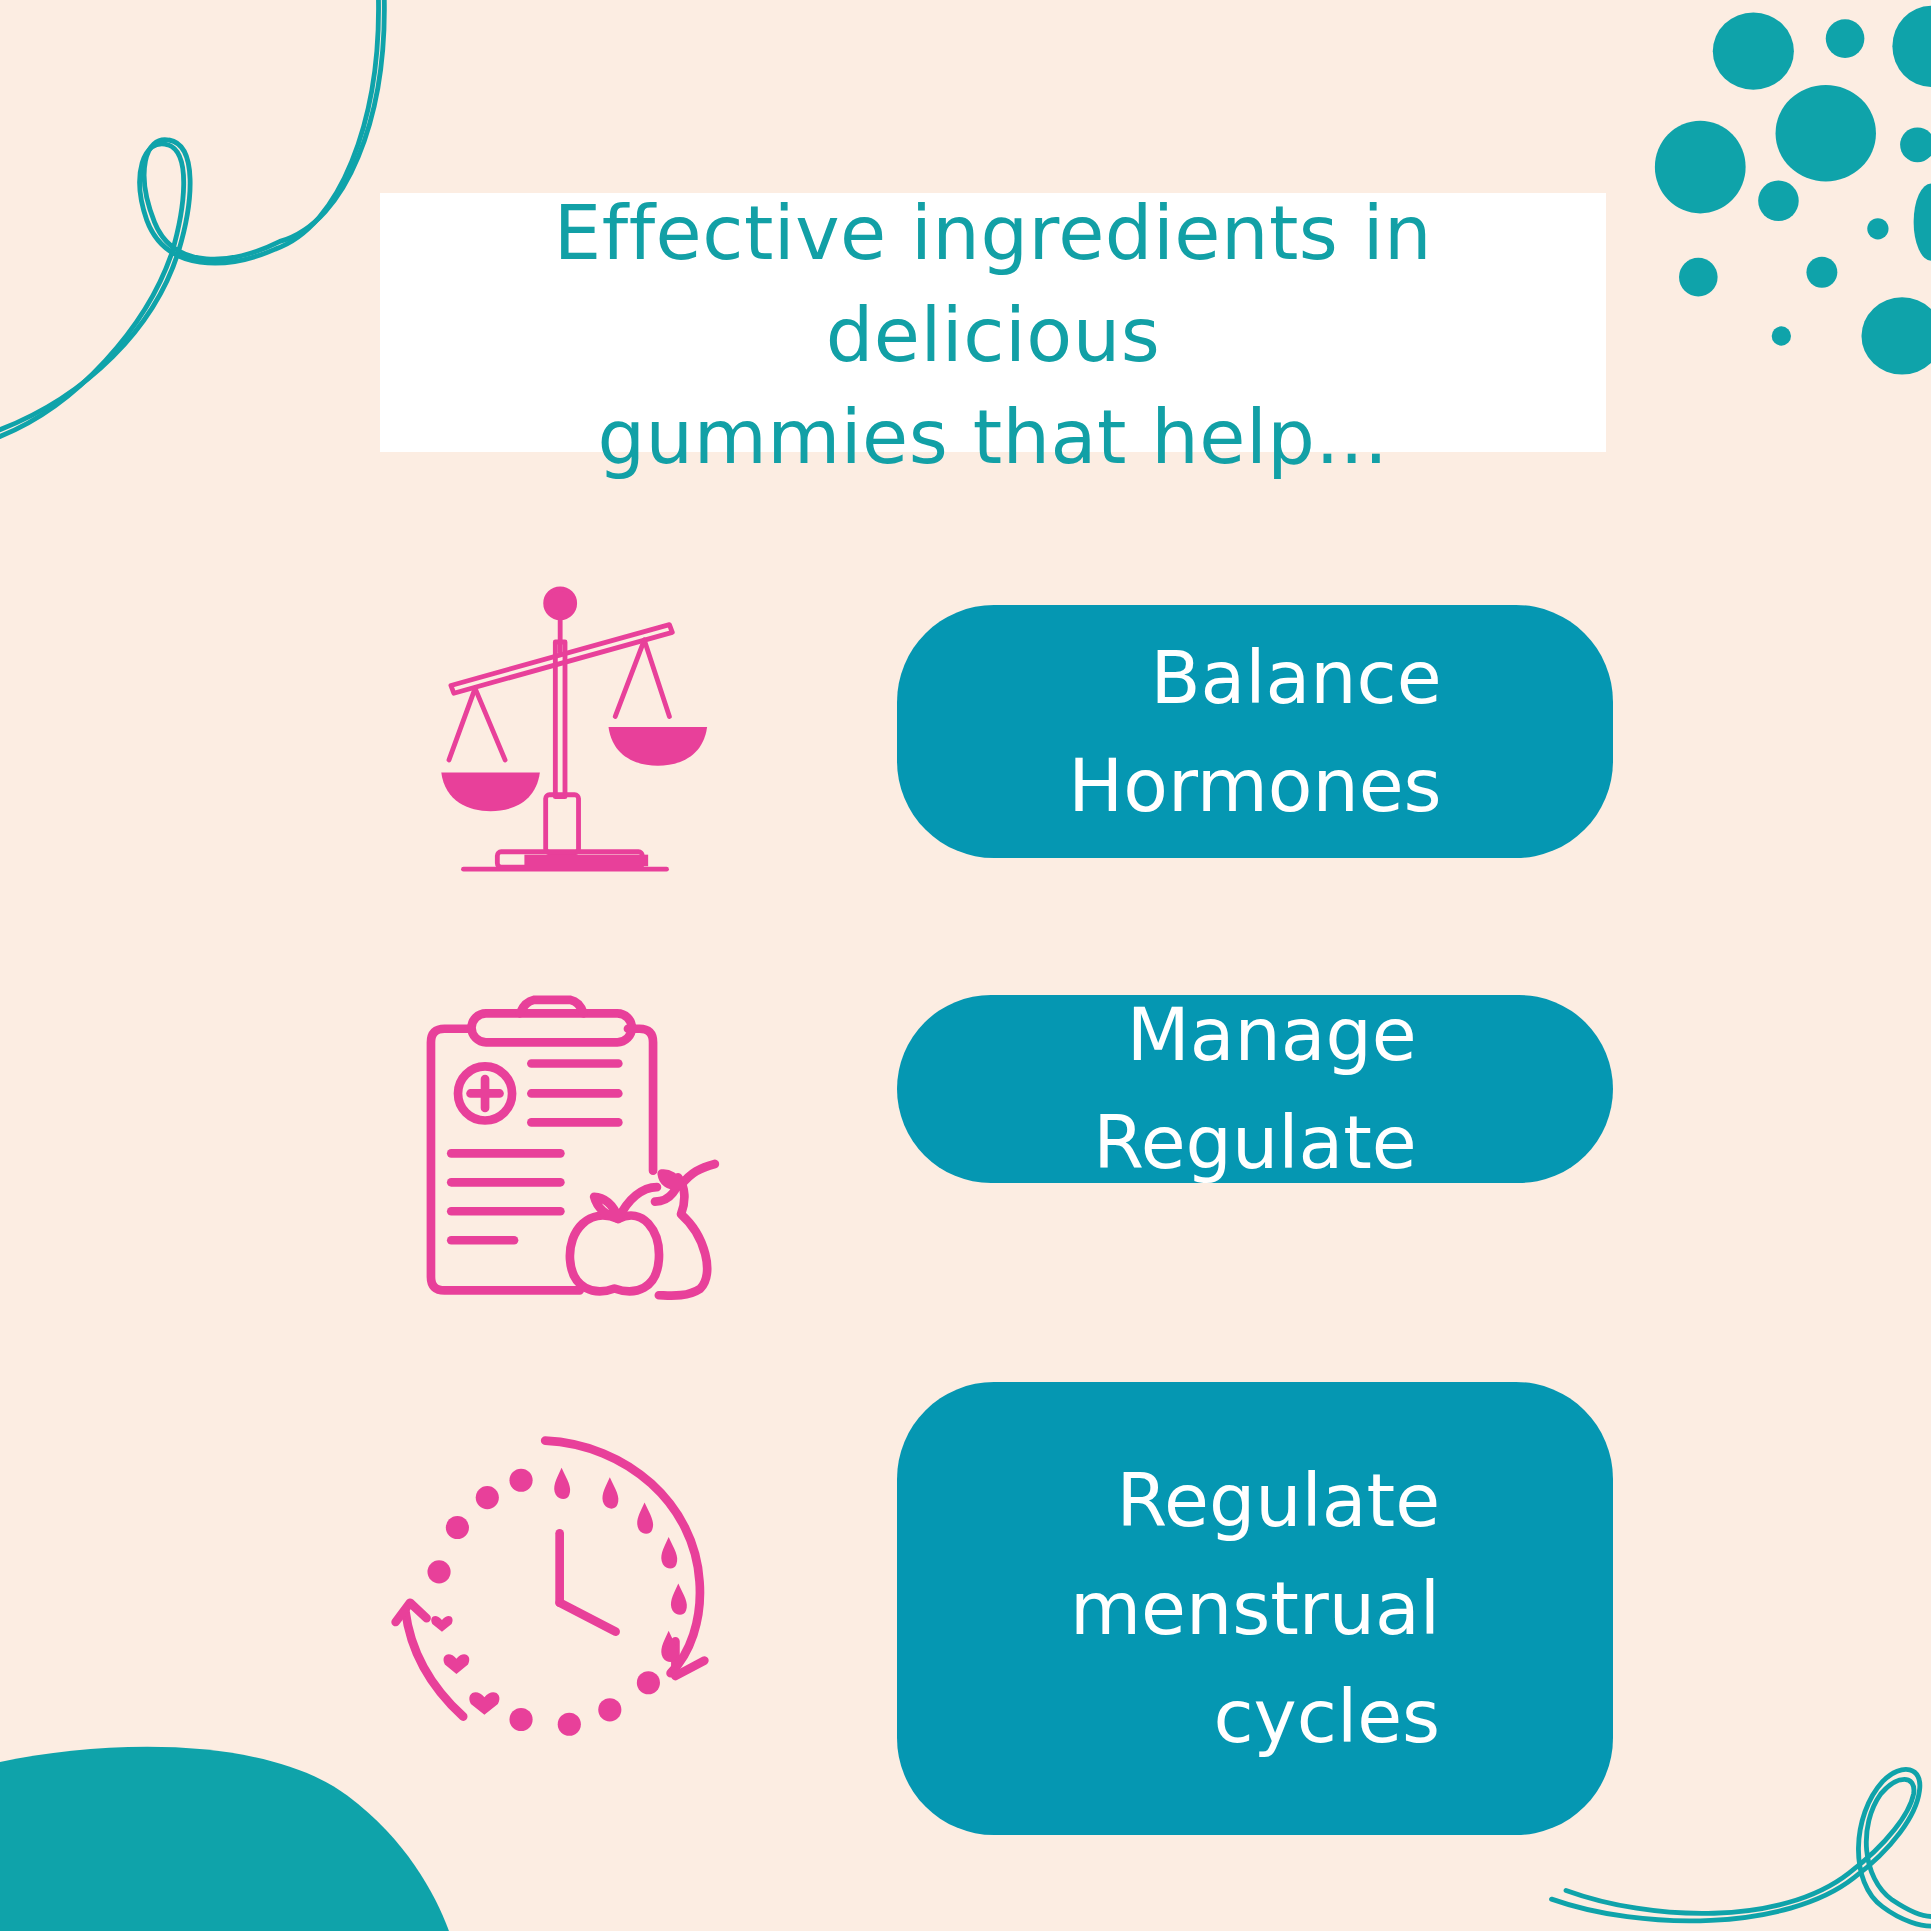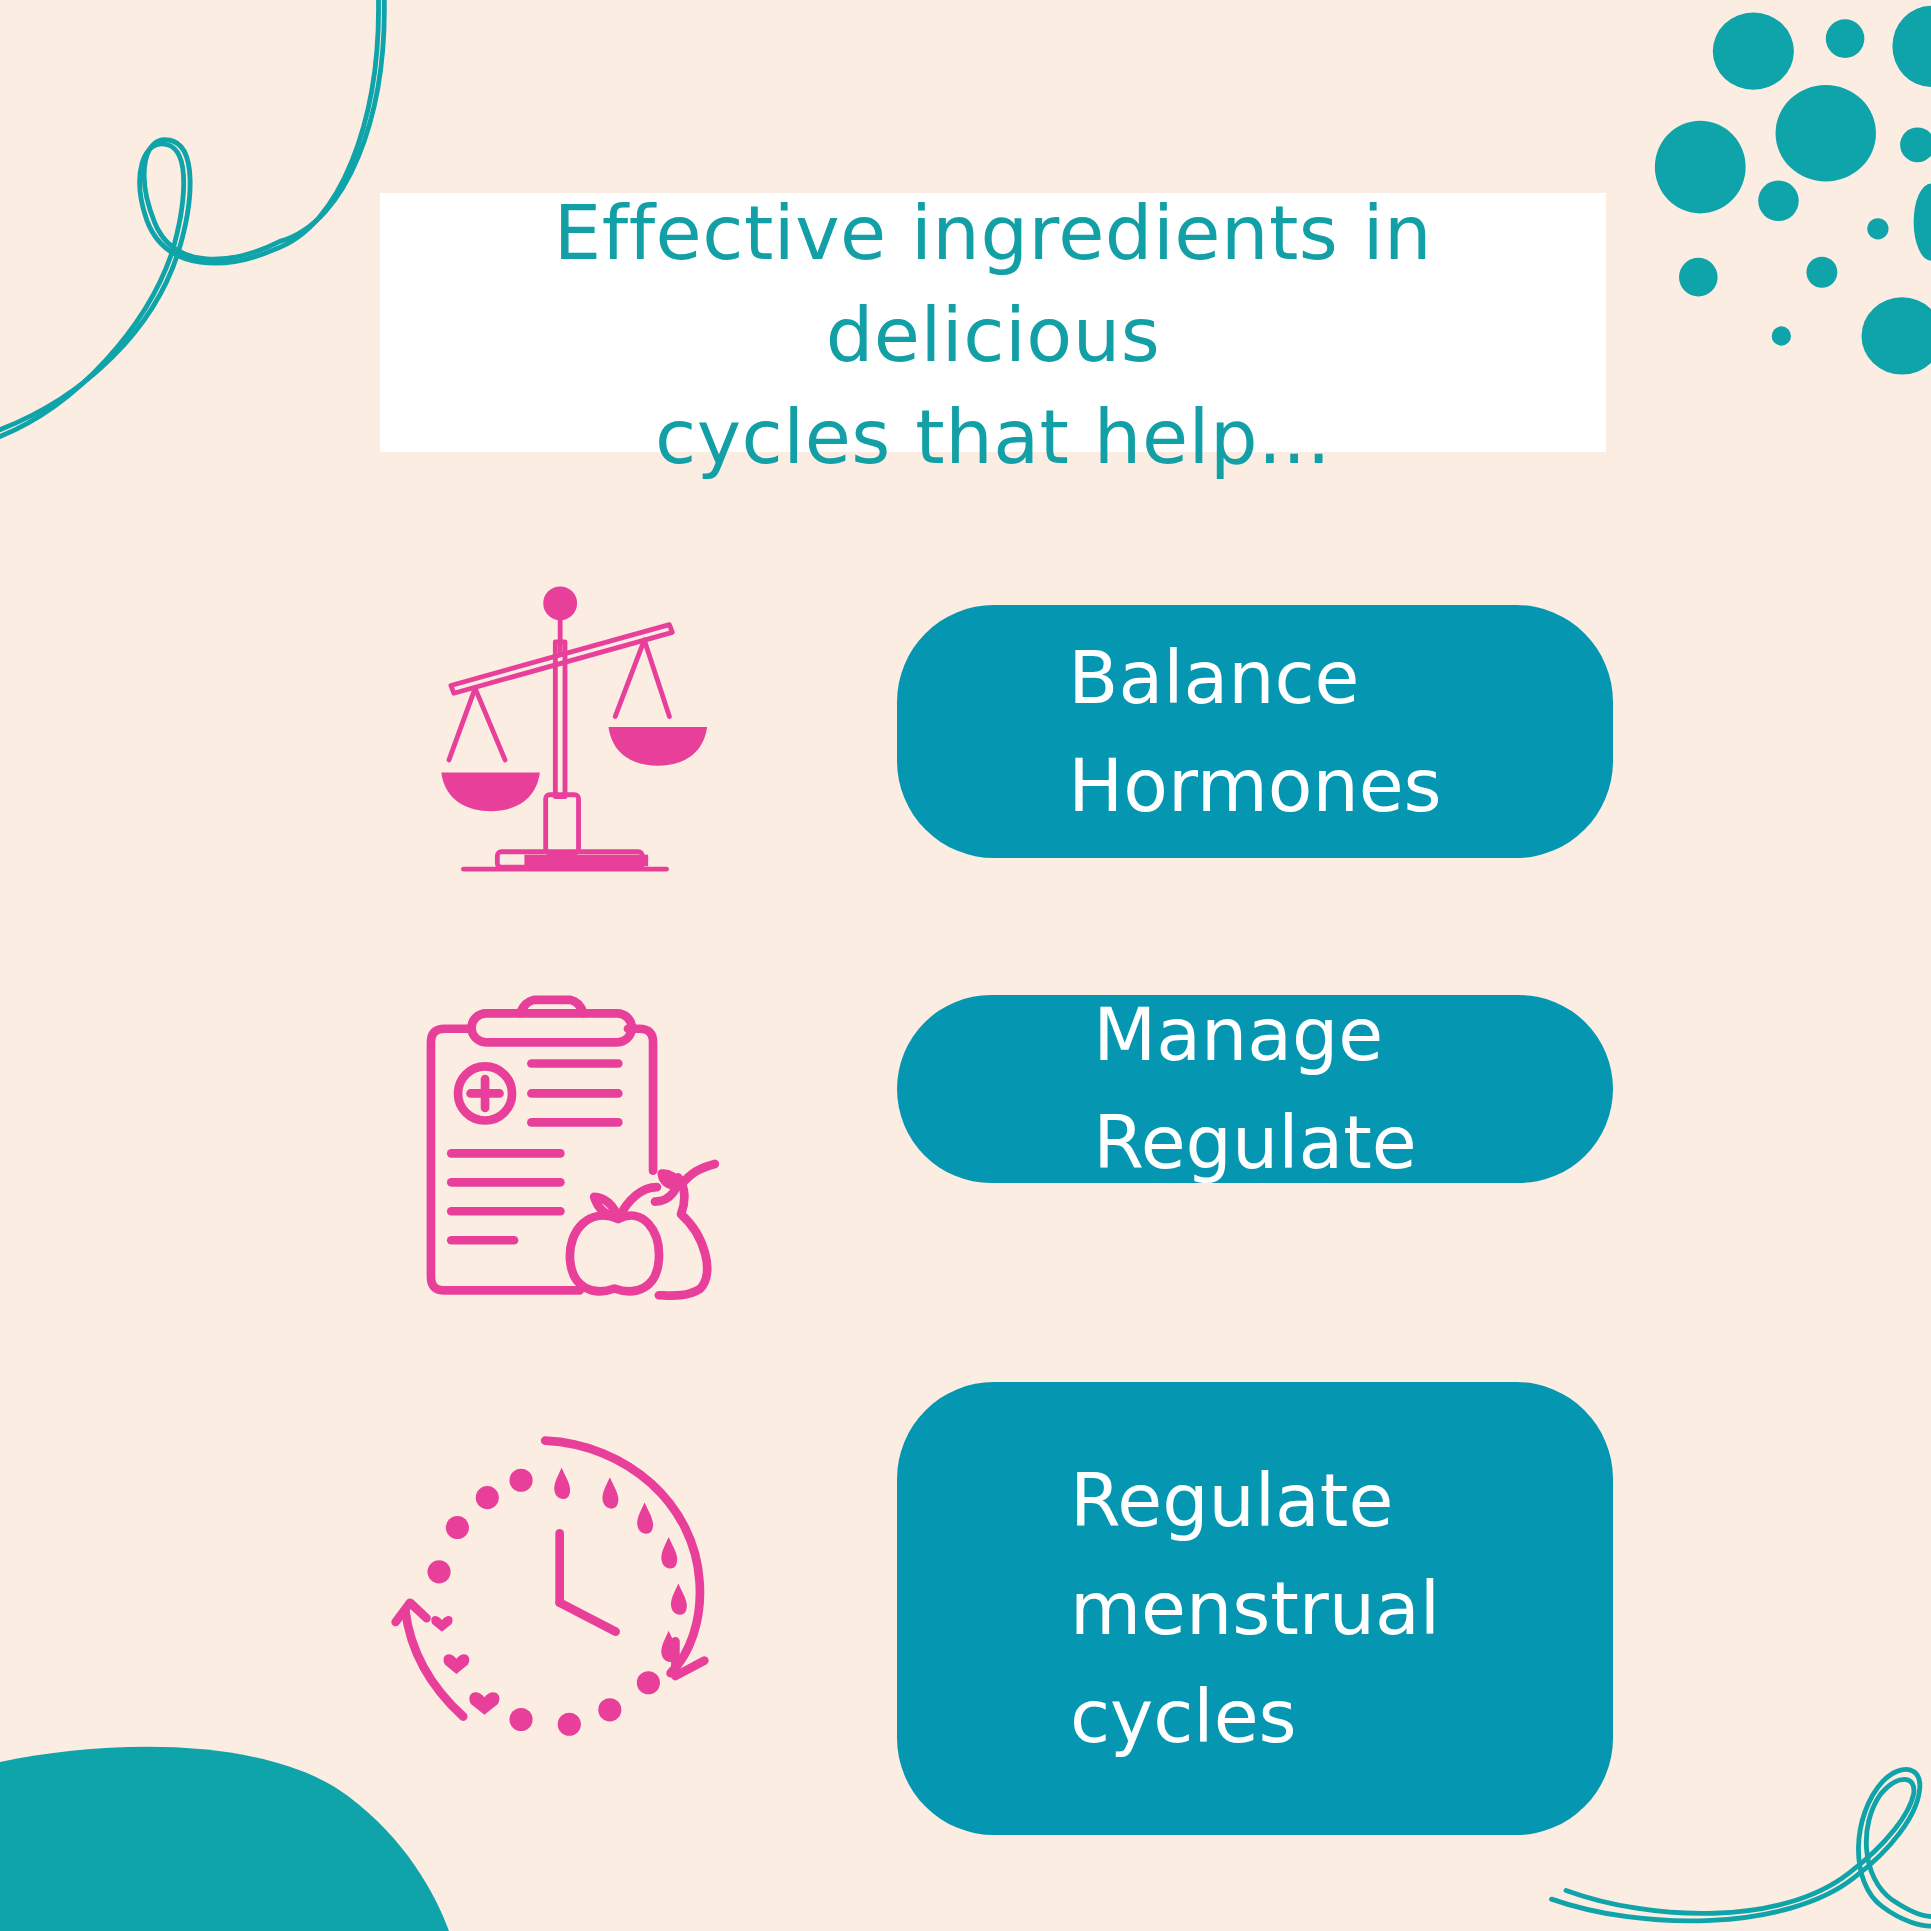--- a/index.html
+++ b/index.html
@@ -14,21 +14,21 @@
       background: #ffffff; display: flex; align-items: center; justify-content: center;
       text-align: center;
     }
     .title-text {
       color: #12a0a6; font-size: 75px; line-height: 102px; letter-spacing: 0.5px;
       font-family: "DejaVu Sans", sans-serif; font-weight: normal; margin-top: 24px;
     }
     .pill {
       position: absolute; left: 897px; width: 716px; background: #0597b2;
       border-radius: 97px; display: flex; align-items: center; justify-content: center;
-      text-align: left; color: #ffffff;
+      text-align: right; color: #ffffff;
       font-family: "DejaVu Sans", sans-serif; font-size: 73px; line-height: 108px;
     }
     .pill span { display: block; }
     .icon { position: absolute; }
   </style>
 </head>
 <body>
 
 <svg class="deco" viewBox="0 0 2000 2000" xmlns="http://www.w3.org/2000/svg">
 
@@ -57,21 +57,21 @@
 
   <g fill="none" stroke="#0fa3aa" stroke-width="5" stroke-linecap="round">
     <path d="M1607 1967 C 1700 2000 1850 2000 1920 1945 C 1960 1915 1985 1880 1988 1855 C 1992 1830 1970 1825 1950 1845 C 1918 1880 1915 1950 1950 1975 C 1970 1990 1990 1995 2000 1995"></path>
     <path d="M1622 1958 C 1710 1990 1845 1995 1915 1940 C 1955 1910 1978 1878 1982 1858 C 1985 1838 1965 1838 1948 1858 C 1925 1890 1928 1945 1960 1968 C 1978 1980 1992 1985 2000 1985"></path>
   </g>
 </svg>
 
 <div class="title-box">
   <div class="title-text">
     <div>Effective ingredients in delicious</div>
-    <div>cycles that help...</div>
+    <div>gummies that help...</div>
   </div>
 </div>
 
 <svg class="icon" style="left:420px;top:584px;width:290px;height:290px" viewBox="0 0 300 300">
   <g stroke="#e8409a" stroke-width="5" fill="none" stroke-linecap="round" stroke-linejoin="round">
     <circle cx="145" cy="20" r="15" fill="#e8409a"></circle>
     <line x1="145" y1="36" x2="145" y2="70"></line>
     <rect x="140" y="60" width="10" height="160" fill="none"></rect>
     <path d="M32 105 L 258 42 L 261 50 L 35 113 Z" fill="none"></path>
     <line x1="57" y1="108" x2="30" y2="182"></line>

